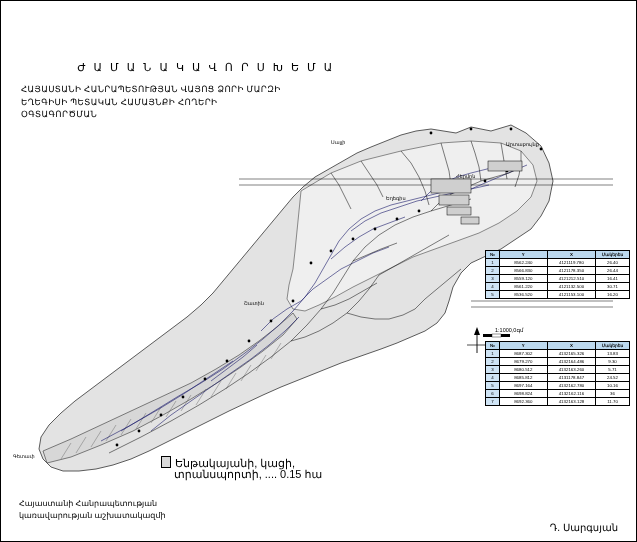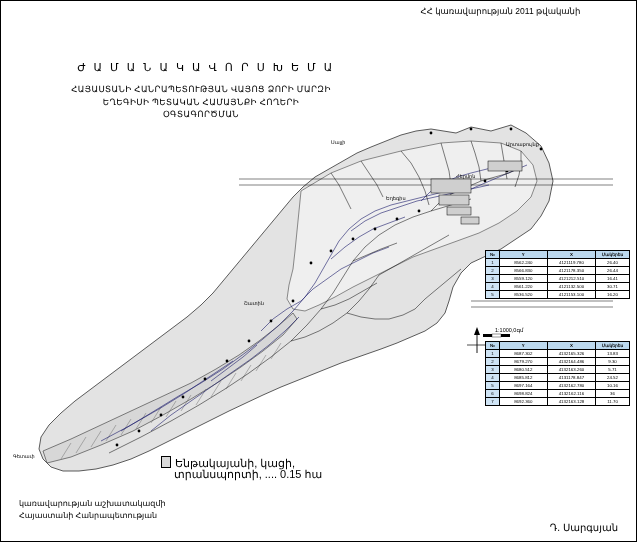--- a/index.html
+++ b/index.html
@@ -45,21 +45,21 @@
     font-size: 11px;
     letter-spacing: 2.5px;
     color: #000;
     font-weight: normal;
   }
   .title-sub {
     position: absolute;
     top: 82px;
     left: 20px;
     width: 360px;
-    text-align: center;
+    text-align: left;
     font-size: 8.6px;
     line-height: 12.5px;
     letter-spacing: 0.4px;
     color: #000;
   }
 
   
   #mapwrap {
     position: absolute;
     left: 0;
@@ -273,21 +273,20 @@
       <rect x="500" y="333" width="9" height="3" fill="#000"></rect>
     </g>
 
     <g>
       <line x1="612" y1="274" x2="625" y2="274" stroke="#000" stroke-width="0.7"></line>
       <line x1="618" y1="268" x2="618" y2="282" stroke="#000" stroke-width="0.7"></line>
     </g>
   </svg>
 
   <div class="approval">
-    <div class="line2">ՀՀ կառավարության 2011 թվականի</div>
   </div>
 
   <div class="title-main">Ժ Ա Մ Ա Ն Ա Կ Ա Վ Ո Ր  Ս Խ Ե Մ Ա</div>
   <div class="title-sub">
     <div>ՀԱՅԱՍՏԱՆԻ ՀԱՆՐԱՊԵՏՈՒԹՅԱՆ ՎԱՅՈՑ ՁՈՐԻ ՄԱՐԶԻ</div>
     <div>ԵՂԵԳԻՍԻ ՊԵՏԱԿԱՆ ՀԱՄԱՅՆՔԻ ՀՈՂԵՐԻ</div>
     <div>ՕԳՏԱԳՈՐԾՄԱՆ</div>
   </div>
 
   <div class="annot" style="left:12px; top:452px;">Գետափ</div>
@@ -396,18 +395,18 @@
   <div class="legend">
     <div>
       <span class="swatch"></span><span>Ենթակայանի, կացի,</span>
     </div>
     <div style="padding-left:13px;">
       <span>տրանսպորտի, .... 0.15 հա</span>
     </div>
   </div>
 
   <div class="footer-left">
+    <div>Հայաստանի Հանրապետության</div>
     <div>կառավարության աշխատակազմի</div>
-    <div>Հայաստանի Հանրապետության</div>
   </div>
   <div class="footer-right">Դ. Սարգսյան</div>
 
 </div>
 
 </body></html>

